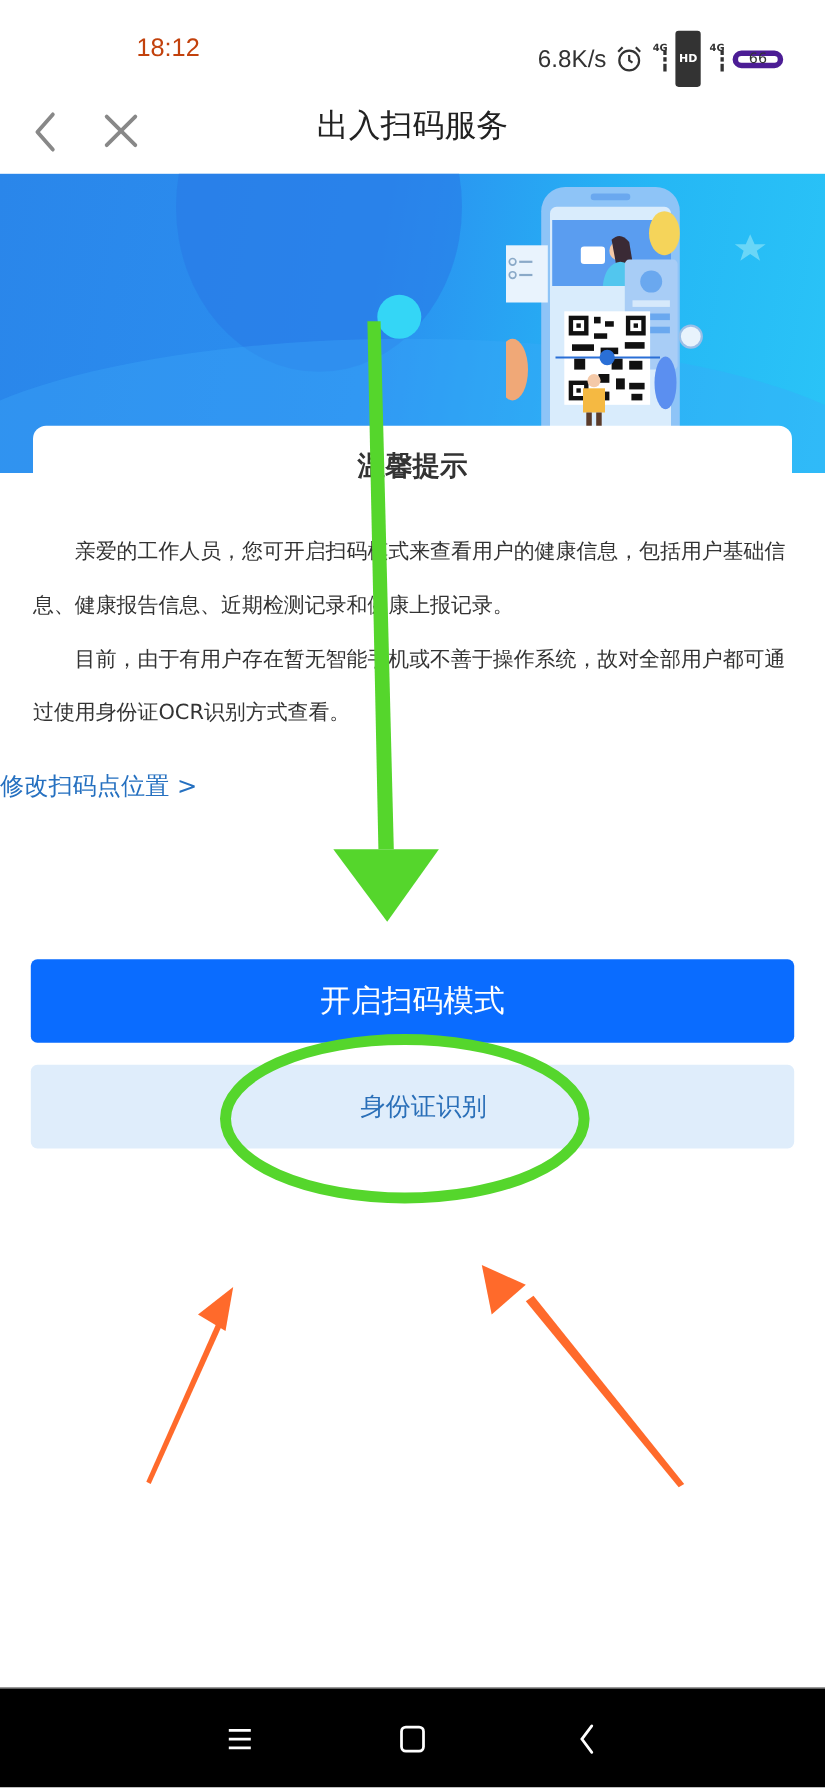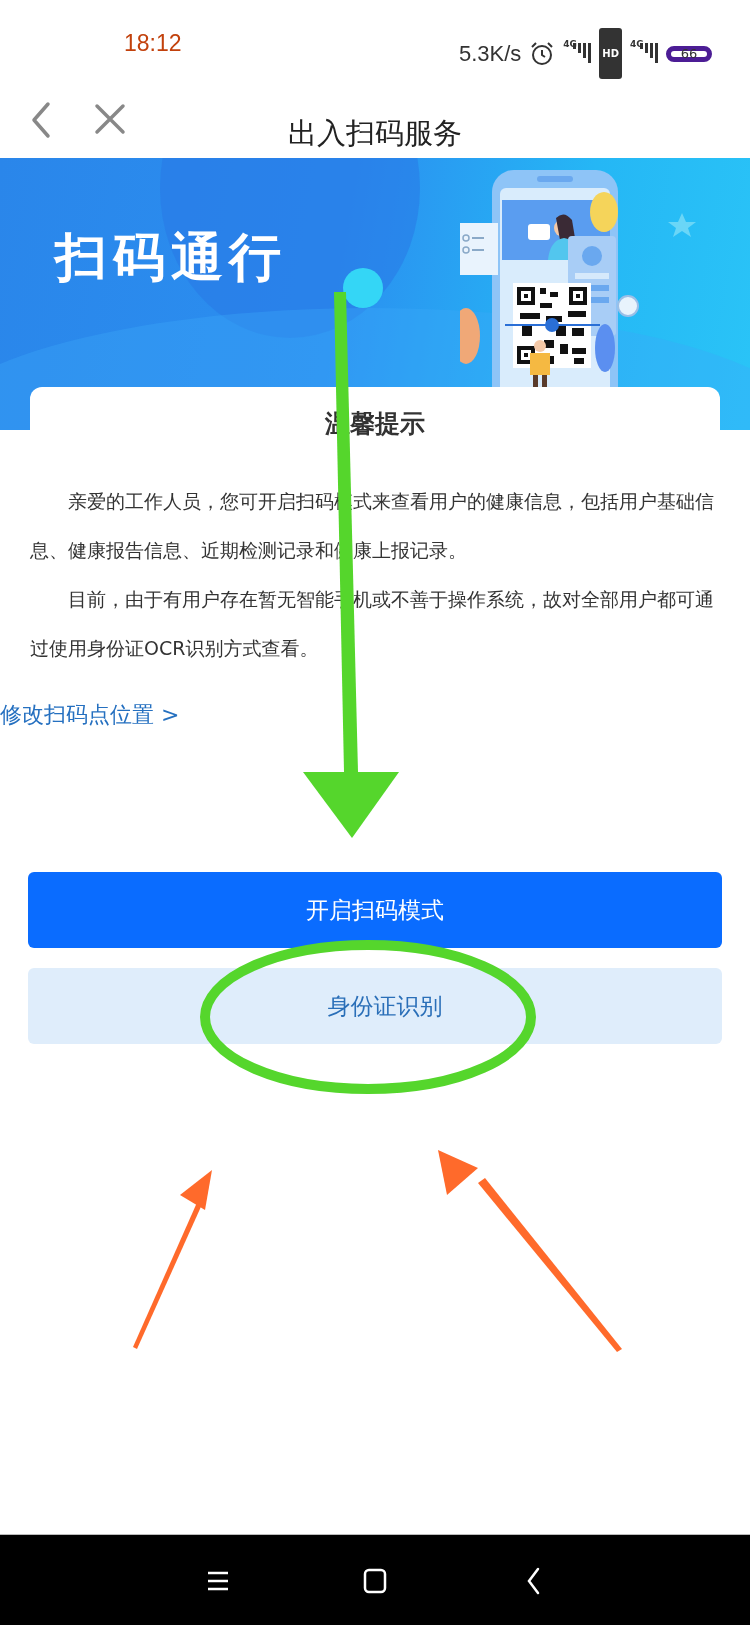--- a/index.html
+++ b/index.html
@@ -4,69 +4,69 @@
 <style>
   * { box-sizing: border-box; margin: 0; padding: 0; }
   html, body { width: 750px; height: 1625px; overflow: hidden; background: #ffffff; }
   body { position: relative; font-family: "DejaVu Sans", "Liberation Sans", sans-serif; color: #222; }
 
   
   .status-bar { position: absolute; top: 0; left: 0; width: 750px; height: 80px; background: #fff; }
   .status-time { position: absolute; left: 124px; top: 30px; font-size: 23px; color: #c2410c; font-family: "Liberation Sans", sans-serif; }
   .status-right { position: absolute; right: 38px; top: 28px; display: flex; align-items: center; gap: 8px; color: #333; }
   .net-speed { font-size: 22px; font-family: "Liberation Sans", sans-serif; }
-  .signal { display: flex; align-items: flex-start; gap: 2px; height: 22px; position: relative; padding-left: 10px; }
+  .signal { display: flex; align-items: flex-start; gap: 2px; height: 22px; position: relative; padding-left: 10px; flex-direction: column; }
   .signal .tag { position: absolute; left: 0; top: -4px; font-size: 9px; font-weight: bold; }
   .signal .bar { width: 3px; background: #333; }
   .hd-badge { background: #333; color: #fff; font-size: 10px; font-weight: bold; border-radius: 3px; padding: 20px 3px; }
   .battery { border: 5px solid #4c1d95; border-radius: 11px; width: 46px; height: 16px; font-size: 13px; display: flex; align-items: center; justify-content: center; }
 
   
   .title-bar { position: absolute; top: 80px; left: 0; width: 750px; height: 78px; background: #fff; }
   .back-btn { position: absolute; left: 22px; top: 14px; width: 40px; height: 48px; cursor: pointer; }
   .close-btn { position: absolute; left: 90px; top: 14px; width: 40px; height: 48px; cursor: pointer; }
-  .page-title { position: absolute; left: 0; right: 0; top: 15px; text-align: center; font-size: 29px; color: #222; margin-top: 19px; }
+  .page-title { position: absolute; left: 0; right: 0; top: 15px; text-align: center; font-size: 29px; color: #222; }
 
   
   .banner { position: absolute; top: 158px; left: 0; width: 750px; height: 272px;
     background: linear-gradient(100deg, #2a86ea 0%, #2b8ff0 45%, #25b7f5 75%, #2ac4f7 100%); overflow: hidden; }
   .banner .blob1 { position: absolute; left: 160px; top: -120px; width: 260px; height: 300px; border-radius: 50%; background: rgba(40,120,230,0.55); }
   .banner .blob2 { position: absolute; left: -80px; top: 150px; width: 900px; height: 260px; border-radius: 50%; background: rgba(60,170,250,0.35); }
   .banner-title { position: absolute; left: 55px; top: 65px; font-size: 52px; font-weight: bold; color: #ffffff; letter-spacing: 6px; }
   .banner-sub { position: absolute; left: 55px; top: 145px; font-size: 23px; font-weight: bold; color: #f5d76e; letter-spacing: 3px; word-spacing: 10px; }
   .banner-dot { position: absolute; left: 343px; top: 110px; width: 40px; height: 40px; border-radius: 50%; background: #34d6f6; }
   .illus { position: absolute; left: 460px; top: 0; width: 290px; height: 272px; }
 
   
   .card { position: absolute; top: 387px; left: 30px; width: 690px; height: 400px; background: #fff; border-radius: 12px; }
   .card-title { position: absolute; top: 20px; left: 0; right: 0; text-align: center; font-size: 25px; font-weight: bold; color: #333; }
   .card-body { position: absolute; top: 90px; left: 0; right: 0; font-size: 19px; color: #333; line-height: 49px; }
   .card-body p { text-indent: 2em; }
   .modify-link { position: absolute; top: 700px; left: 0; width: 750px; text-align: left; font-size: 22px; color: #2570c0; cursor: pointer; }
 
   
   .btn-primary { position: absolute; top: 872px; left: 28px; width: 694px; height: 76px; background: #0a6cff; border-radius: 6px;
-    color: #fff; font-size: 23px; display: flex; align-items: center; justify-content: center; cursor: pointer; }
+    color: #fff; font-size: 28px; display: flex; align-items: center; justify-content: center; cursor: pointer; }
   .btn-secondary { position: absolute; top: 968px; left: 28px; width: 694px; height: 76px; background: #dfedfb; border-radius: 6px;
     color: #2a6fb8; font-size: 23px; display: flex; align-items: center; justify-content: center; cursor: pointer; padding-left: 20px; }
 
   
   .overlay { position: absolute; left: 0; top: 0; width: 750px; height: 1625px; pointer-events: none; }
 
   
   .nav-bar { position: absolute; top: 1534px; left: 0; width: 750px; height: 91px; background: #000; border-top: 1px solid #bbb; }
   .nav-btn { position: absolute; top: 24px; width: 44px; height: 44px; cursor: pointer; }
 </style>
 </head>
 <body>
 
 <div class="status-bar">
   <span class="status-time">18:12</span>
   <div class="status-right">
-    <span class="net-speed">5.3K/s</span>
+    <span class="net-speed">6.8K/s</span>
     <svg width="26" height="26" viewBox="0 0 26 26">
       <circle cx="13" cy="14" r="9" fill="none" stroke="#333" stroke-width="2"></circle>
       <path d="M13 9 V14 L16 16" fill="none" stroke="#333" stroke-width="2"></path>
       <path d="M3 6 L7 2 M23 6 L19 2" stroke="#333" stroke-width="2"></path>
     </svg>
     <div class="signal">
       <span class="tag">4G</span>
       <span class="bar" style="height:6px"></span>
         <span class="bar" style="height:10px"></span>
         <span class="bar" style="height:15px"></span>
@@ -94,21 +94,20 @@
     <svg width="40" height="48" viewBox="0 0 40 48">
       <path d="M7 12 L33 38 M33 12 L7 38" fill="none" stroke="#888" stroke-width="3.5" stroke-linecap="round"></path>
     </svg>
   </div>
   <div class="page-title">出入扫码服务</div>
 </div>
 
 <div class="banner">
   <div class="blob1"></div>
   <div class="blob2"></div>
-  <div class="banner-title">扫码通行</div>
   <div class="banner-dot"></div>
   <svg class="illus" viewBox="0 0 290 272">
 
     <polygon points="-25,50 -21,60 -10,60 -19,66 -15,76 -25,70 -35,76 -31,66 -40,60 -29,60" fill="#4fc8f4"></polygon>
     <polygon points="222,55 226,64 236,64 228,70 231,79 222,73 213,79 216,70 208,64 218,64" fill="#6ad6f7"></polygon>
     <polygon points="-42,95 -40,100 -35,100 -39,103 -37,108 -42,105 -47,108 -45,103 -49,100 -44,100" fill="#6ad6f7"></polygon>
 
     <rect x="32" y="12" width="126" height="265" rx="22" fill="#8ec4f7"></rect>
     <rect x="40" y="30" width="110" height="240" rx="6" fill="#d9ecfc"></rect>
     <rect x="77" y="18" width="36" height="6" rx="3" fill="#6aa8ef"></rect>

